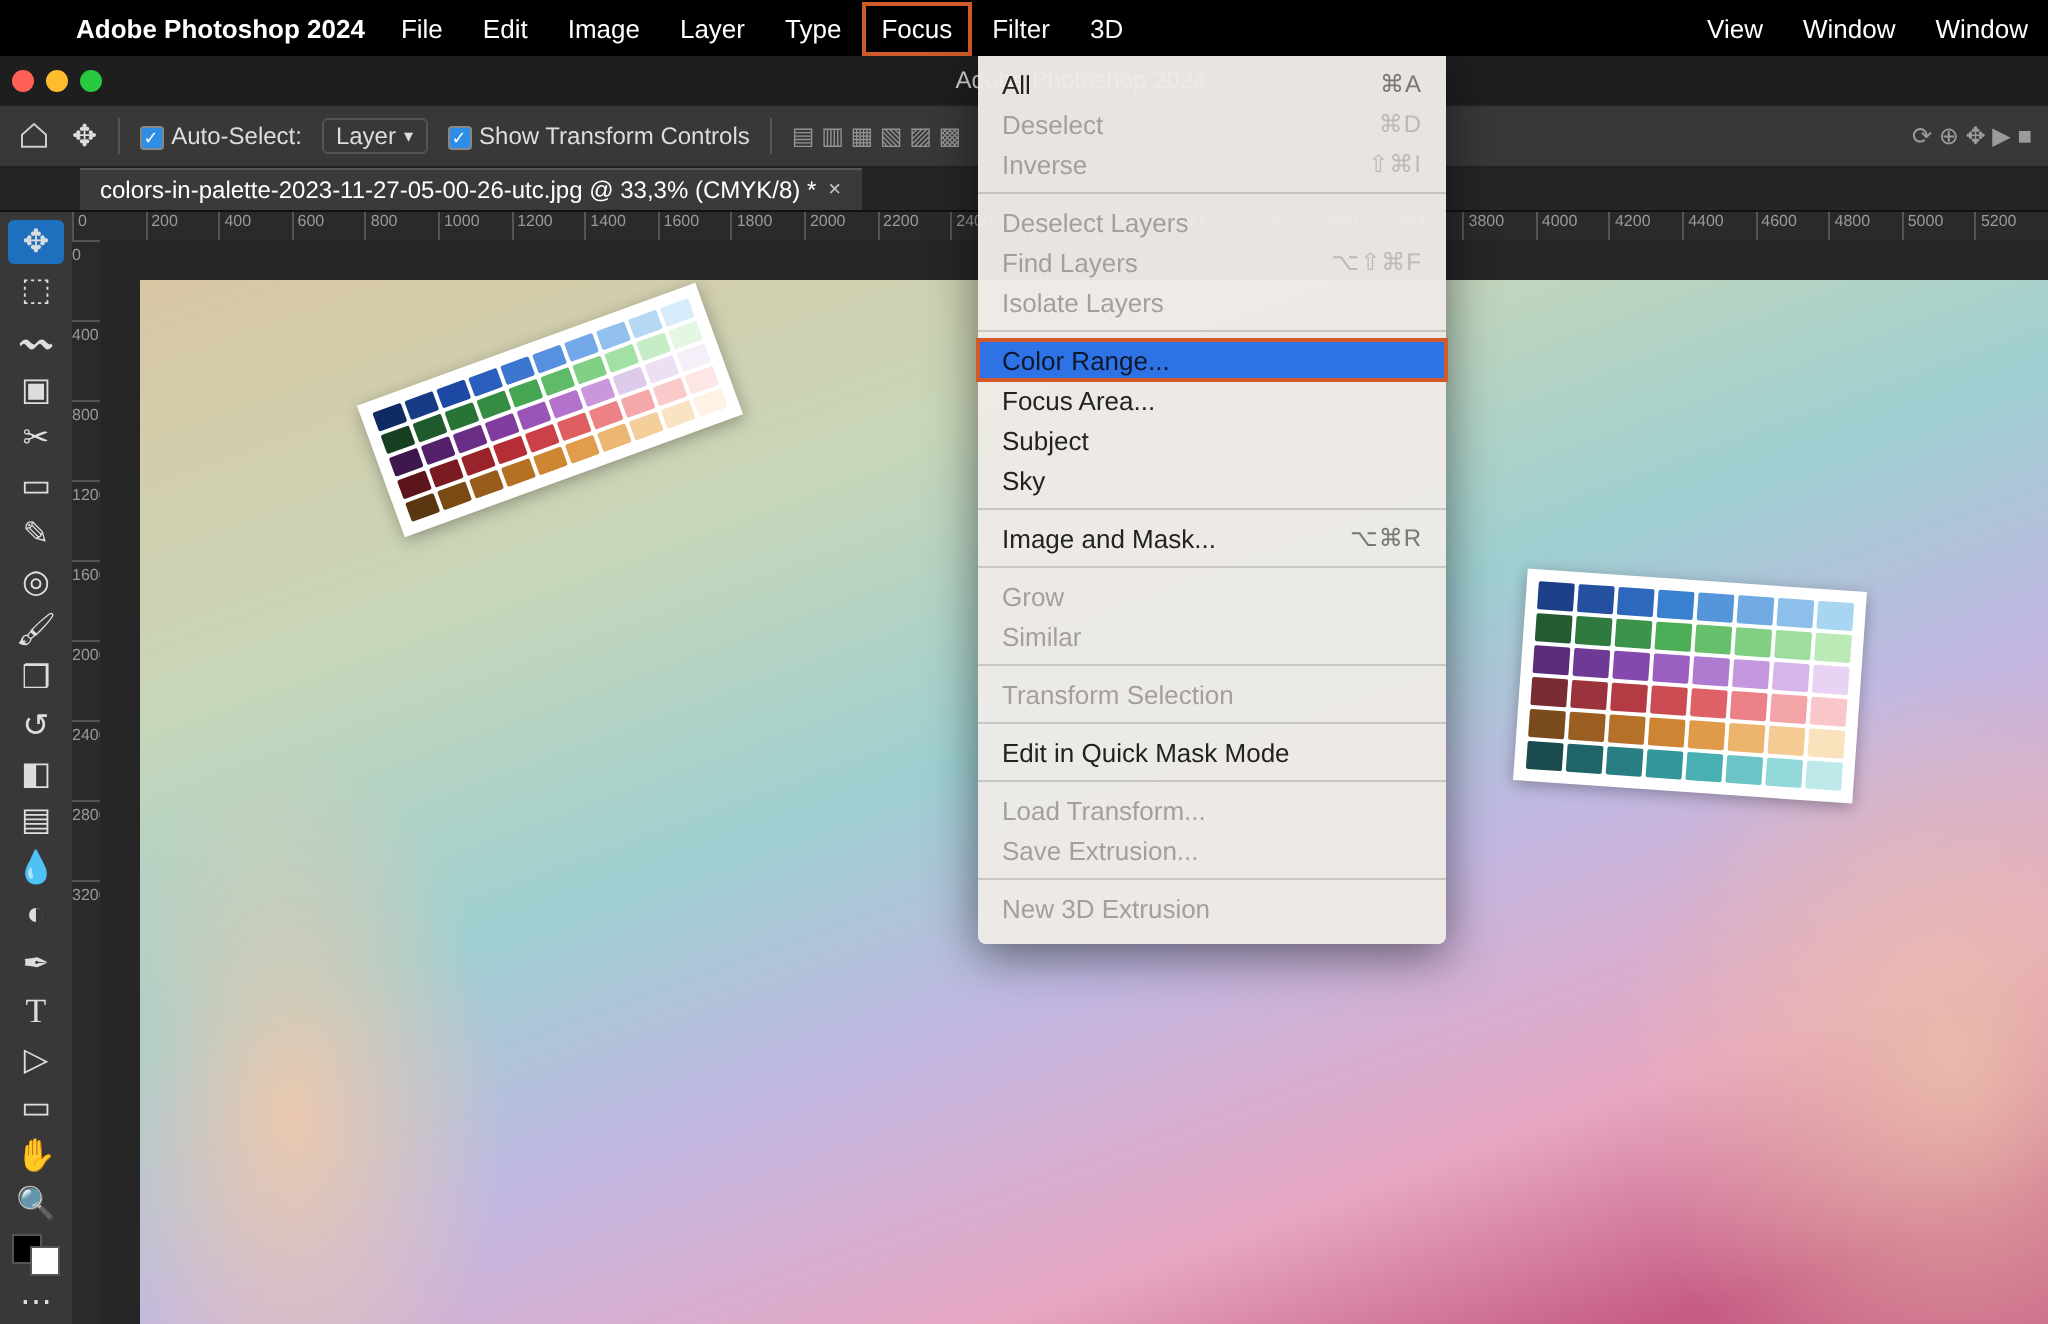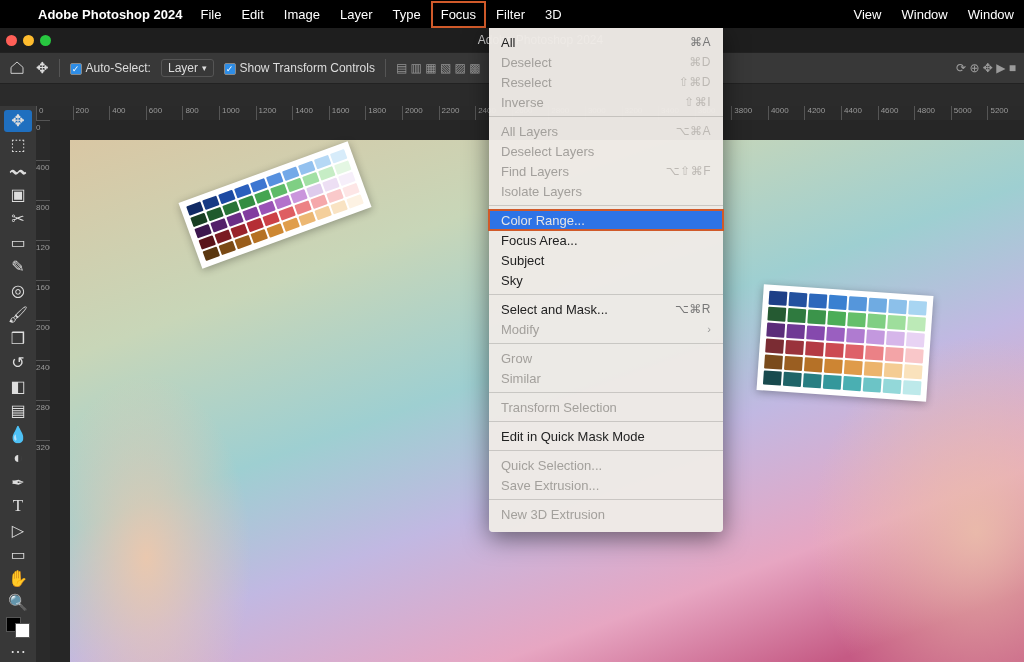--- a/index.html
+++ b/index.html
@@ -51,21 +51,21 @@
   .sw { border-radius: 1px; }
 
   .dropdown { position: absolute; left: 489px; top: 28px; width: 234px; background: rgba(238,234,230,.97); color: #222; font-size: 13px; box-shadow: 0 6px 24px rgba(0,0,0,.5); border-radius: 0 0 4px 4px; padding-bottom: 4px; }
   .dropdown .grp { padding: 4px 0; }
   .dropdown .sep { height: 1px; background: rgba(0,0,0,.15); margin: 0; }
   .dropdown .row { display: flex; align-items: center; height: 20px; padding: 0 12px; justify-content: space-between; }
   .dropdown .row .lbl { white-space: nowrap; }
   .dropdown .row .sc { font-size: 12px; color: #777; letter-spacing: .5px; }
   .dropdown .row.disabled { color: #a3a09c; gap: 20px; }
   .dropdown .row.disabled .sc { color: #bdb9b4; }
-  .dropdown .row.sel { background: #2d73e6; color: #e5e5e5; outline: 2px solid #d05a2a; outline-offset: -1px; }
+  .dropdown .row.sel { background: #2d73e6; color: #0f172a; outline: 2px solid #d05a2a; outline-offset: -1px; }
   .dropdown .row .chev { font-size: 11px; color: #999; }
 
   .colorchips { display: flex; gap: 0; margin-top: 2px; }
   .chip { width: 15px; height: 15px; border: 1px solid #555; }
 </style>
 </head>
 <body>
 
 <div class="menubar">
   <div class="apple"></div>
@@ -96,20 +96,26 @@
         <span>Layer</span>
         <span style="font-size:9px;">▾</span>
       </span>
     <span><span class="cb">✓</span><span>Show Transform Controls</span></span>
     <span style="border-left:1px solid #555;height:18px;"></span>
     <span style="display:flex;gap:6px;opacity:.55;">▤ ▥ ▦ ▧ ▨ ▩</span>
     <span class="spacer" style="flex:1"></span>
     <span style="display:flex;gap:8px;opacity:.6;">⟳ ⊕ ✥ ▶ ■</span>
   </div>
 
+  <div class="tabbar">
+    <div class="tab">
+      <span>colors-in-palette-2023-11-27-05-00-26-utc.jpg @ 33,3% (CMYK/8) *</span>
+      <span class="x">×</span>
+    </div>
+  </div>
 
   <div class="rulerh" id="rulerh">
       <div>0</div>
       <div>200</div>
       <div>400</div>
       <div>600</div>
       <div>800</div>
       <div>1000</div>
       <div>1200</div>
       <div>1400</div>
@@ -288,35 +294,27 @@
     <div class="grp">
       <div class="row">
         <span class="lbl">All</span>
         <span class="sc">⌘A</span>
       </div>
       <div class="row disabled">
         <span class="lbl">Deselect</span>
         <span class="sc">⌘D</span>
       </div>
       <div class="row disabled">
-        <span class="lbl">Reselect</span>
-        <span class="sc">⇧⌘D</span>
-      </div>
-      <div class="row disabled">
         <span class="lbl">Inverse</span>
         <span class="sc">⇧⌘I</span>
       </div>
     </div>
     <div class="sep"></div>
     <div class="grp">
       <div class="row disabled">
-        <span class="lbl">All Layers</span>
-        <span class="sc">⌥⌘A</span>
-      </div>
-      <div class="row disabled">
         <span class="lbl">Deselect Layers</span>
       </div>
       <div class="row disabled">
         <span class="lbl">Find Layers</span>
         <span class="sc">⌥⇧⌘F</span>
       </div>
       <div class="row disabled">
         <span class="lbl">Isolate Layers</span>
       </div>
     </div>
@@ -331,27 +329,23 @@
       <div class="row">
         <span class="lbl">Subject</span>
       </div>
       <div class="row">
         <span class="lbl">Sky</span>
       </div>
     </div>
     <div class="sep"></div>
     <div class="grp">
       <div class="row">
-        <span class="lbl">Select and Mask...</span>
+        <span class="lbl">Image and Mask...</span>
         <span class="sc">⌥⌘R</span>
       </div>
-      <div class="row disabled">
-        <span class="lbl">Modify</span>
-        <span class="chev">›</span>
-      </div>
     </div>
     <div class="sep"></div>
     <div class="grp">
       <div class="row disabled">
         <span class="lbl">Grow</span>
       </div>
       <div class="row disabled">
         <span class="lbl">Similar</span>
       </div>
     </div>
@@ -363,21 +357,21 @@
     </div>
     <div class="sep"></div>
     <div class="grp">
       <div class="row">
         <span class="lbl">Edit in Quick Mask Mode</span>
       </div>
     </div>
     <div class="sep"></div>
     <div class="grp">
       <div class="row disabled">
-        <span class="lbl">Quick Selection...</span>
+        <span class="lbl">Load Transform...</span>
       </div>
       <div class="row disabled">
         <span class="lbl">Save Extrusion...</span>
       </div>
     </div>
     <div class="sep"></div>
     <div class="grp">
       <div class="row disabled">
         <span class="lbl">New 3D Extrusion</span>
       </div>

